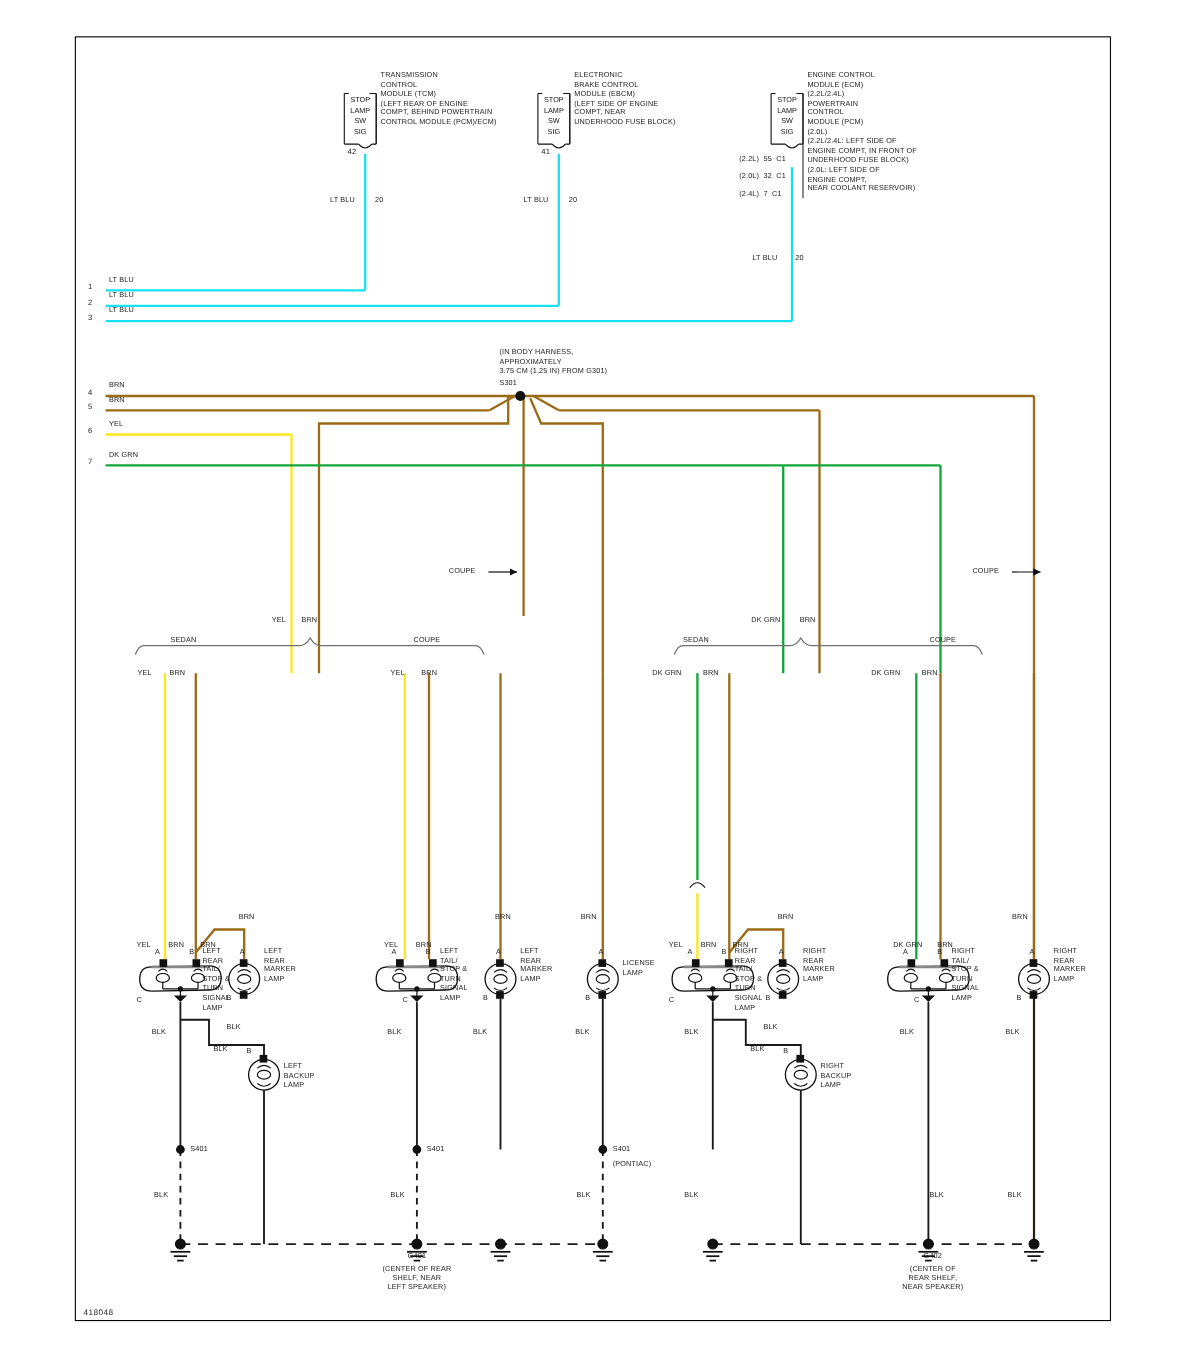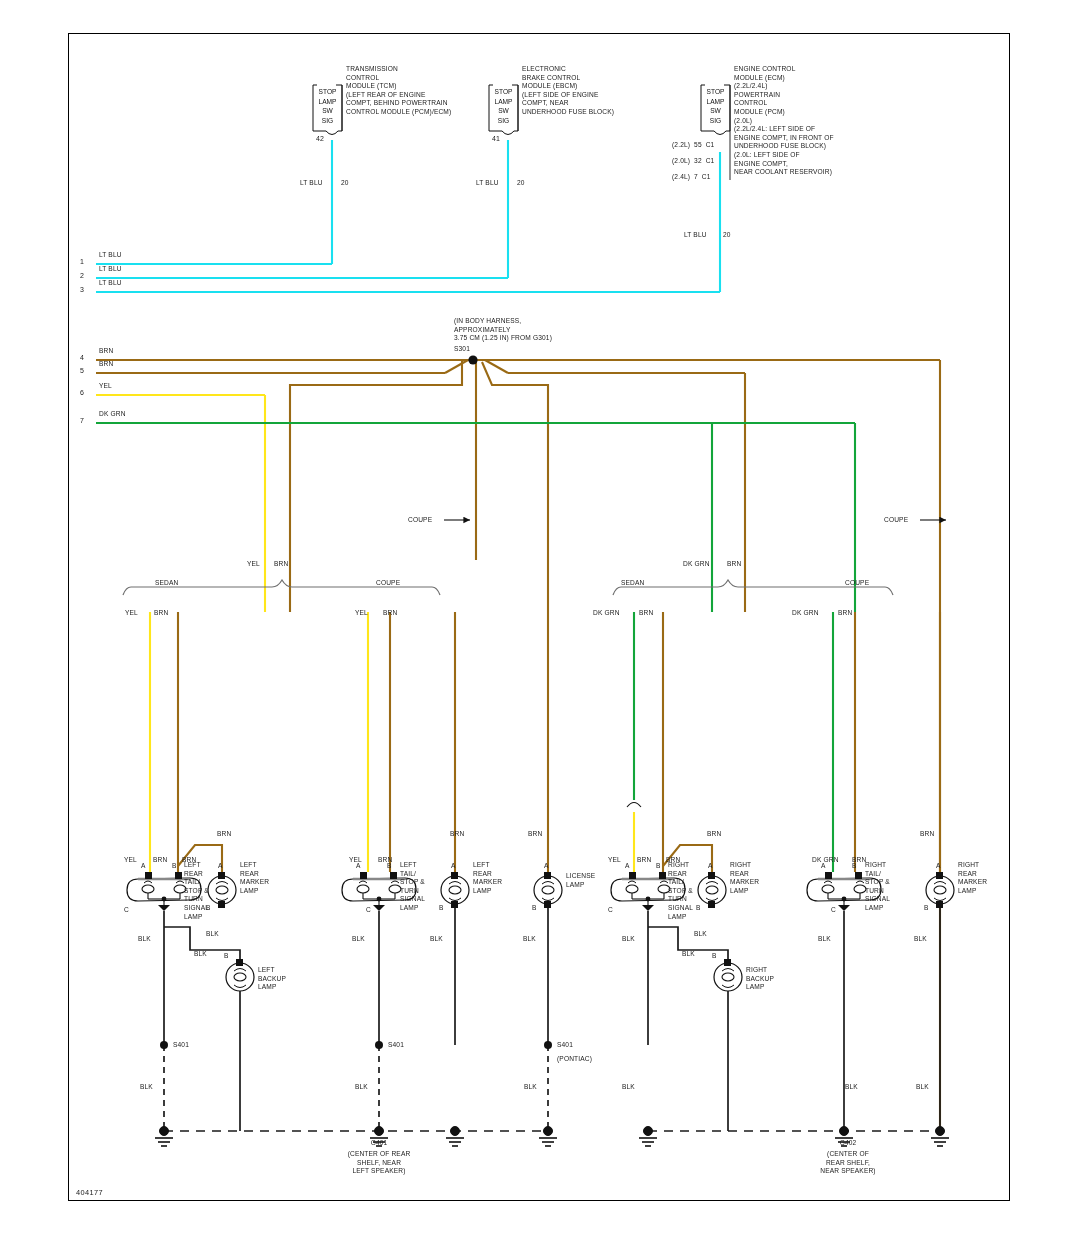--- a/index.html
+++ b/index.html
@@ -544,15 +544,15 @@
 
   <div class="lbl ctr" style="left:319px;top:1139px;width:120px;">G401</div>
   <div class="lbl ctr" style="left:319px;top:1150px;width:120px;">(CENTER OF REAR
 SHELF, NEAR
 LEFT SPEAKER)</div>
   <div class="lbl ctr" style="left:788px;top:1139px;width:120px;">G402</div>
   <div class="lbl ctr" style="left:788px;top:1150px;width:120px;">(CENTER OF
 REAR SHELF,
 NEAR SPEAKER)</div>
 
-  <div class="lbl id" style="left:76px;top:1189px;">404177</div>
+  <div class="lbl id" style="left:76px;top:1189px;">418048</div>
 
 </div>
 
 </body></html>

